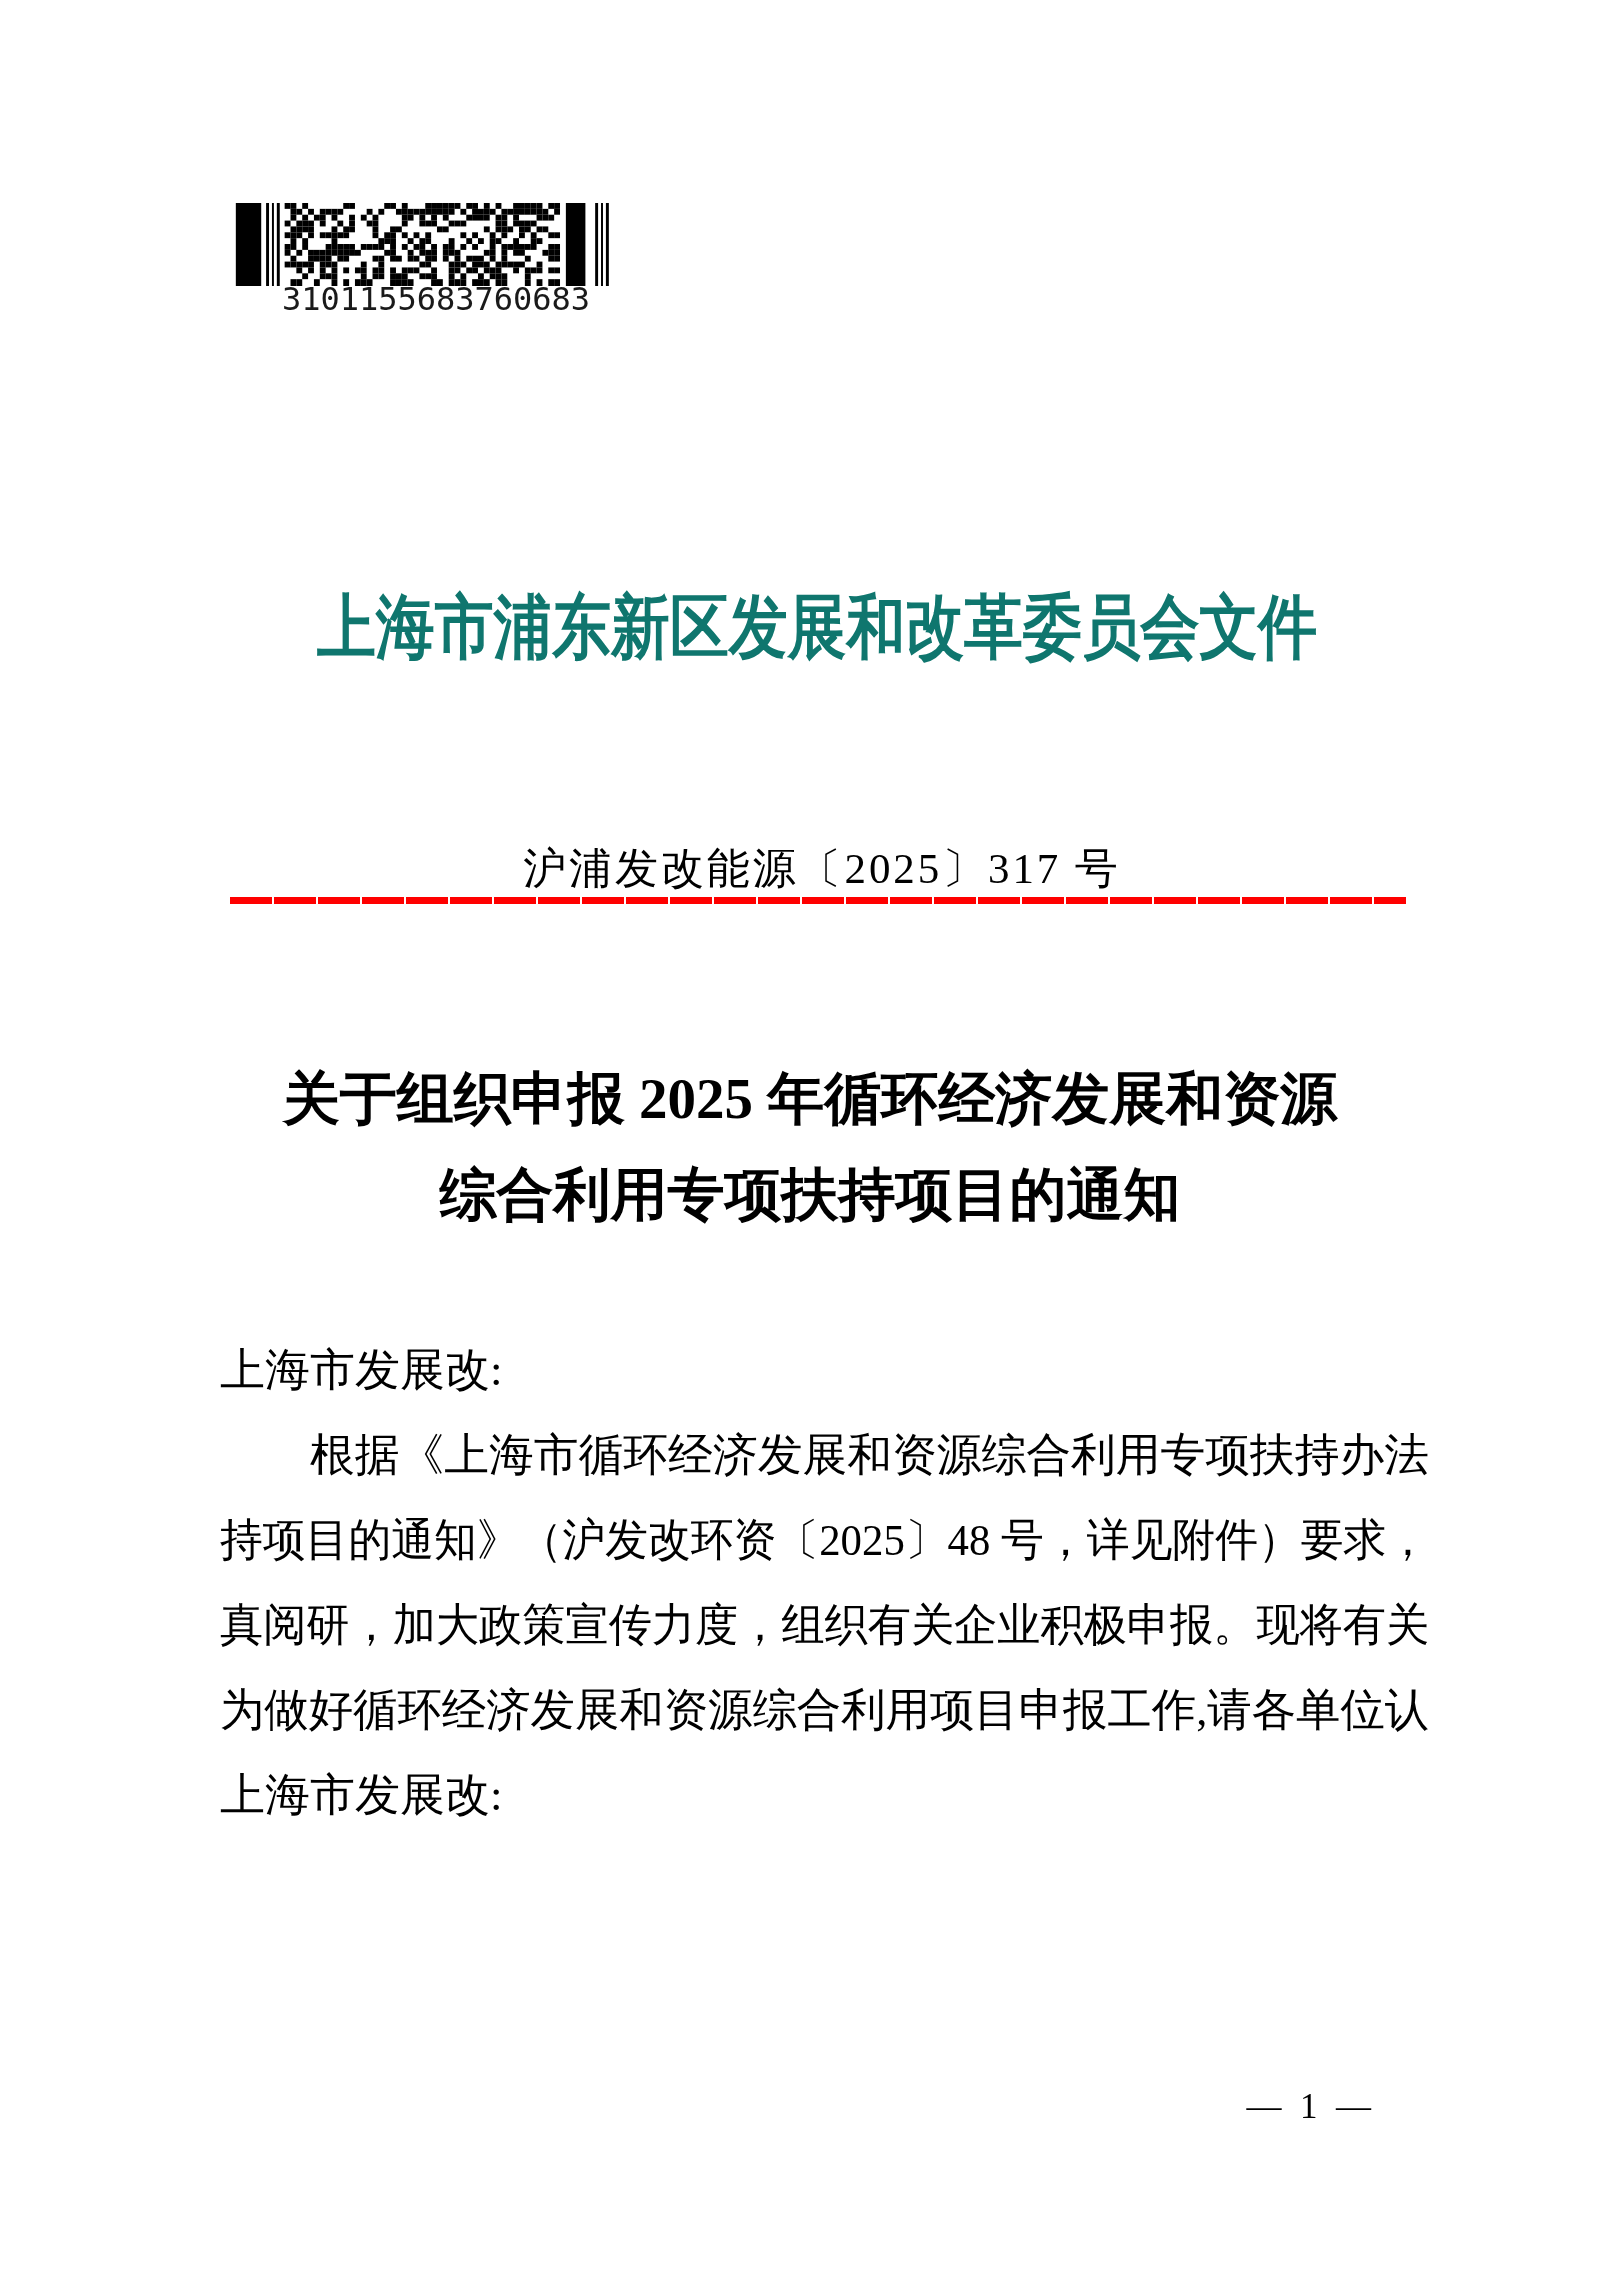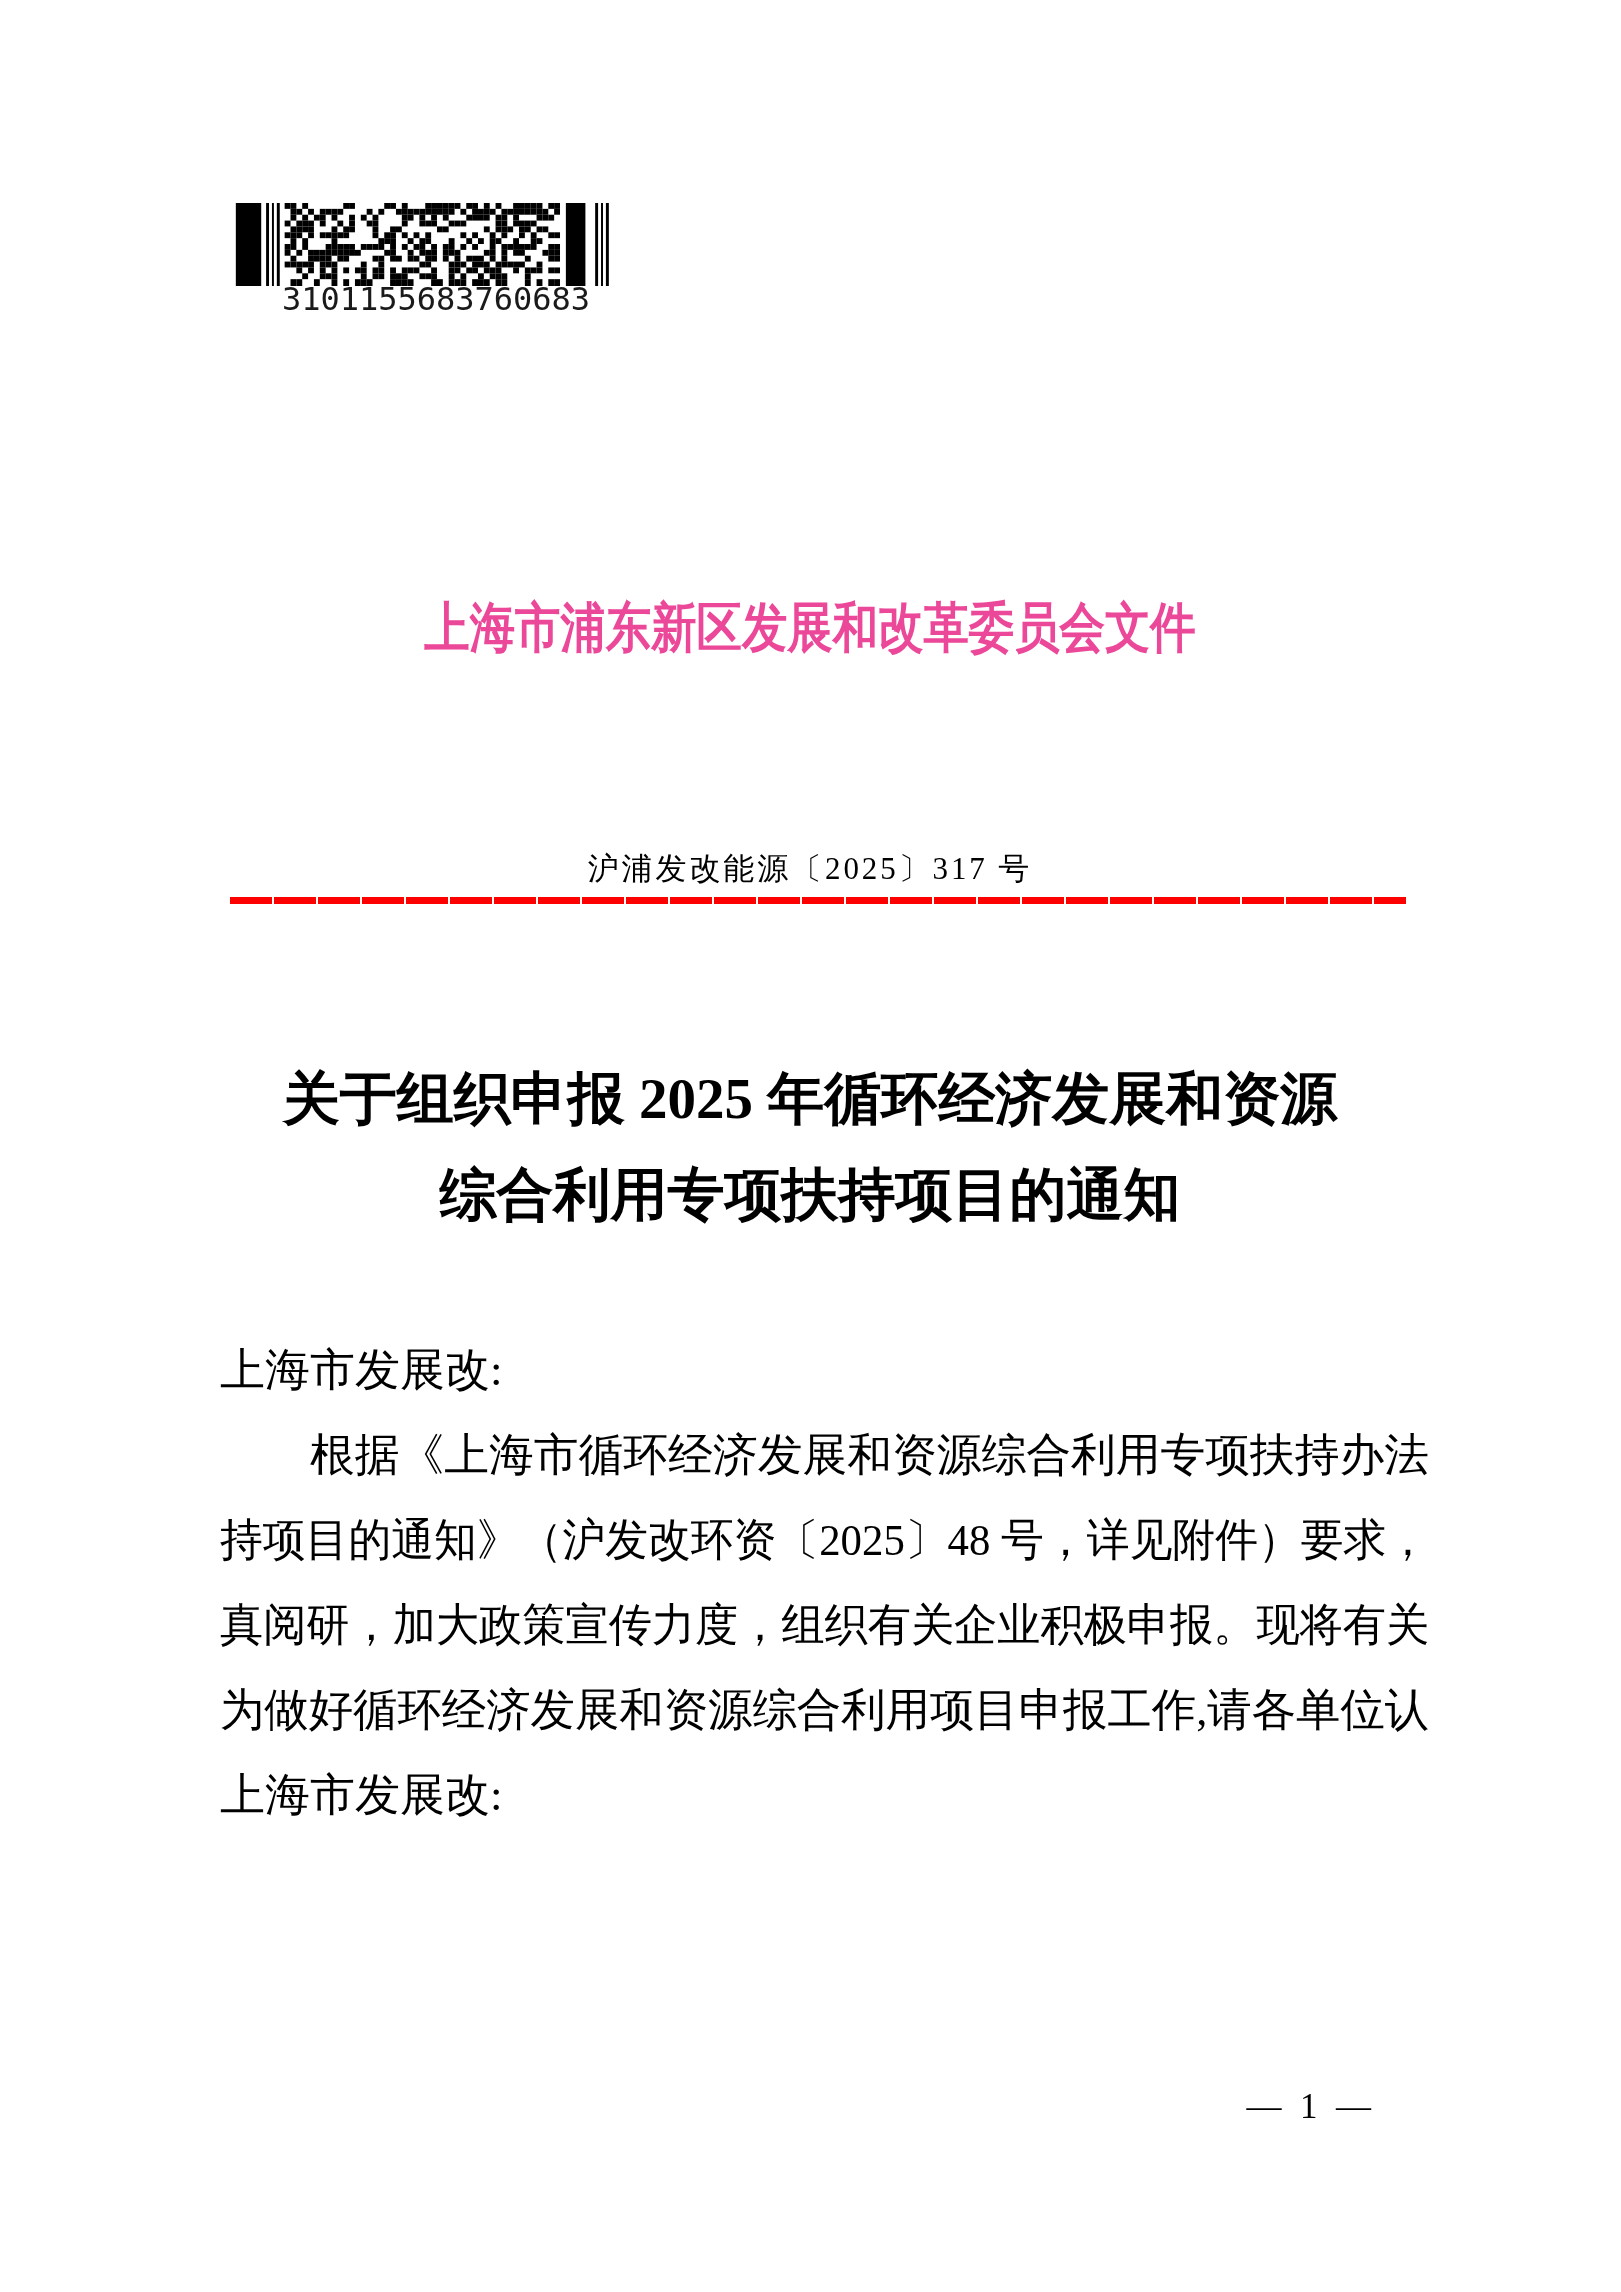--- a/index.html
+++ b/index.html
@@ -20,30 +20,30 @@
   .barcode-number{
     left:235px;top:245px;width:402px;
     text-align:center;
     font-family:"DejaVu Sans Mono","Liberation Mono",monospace;
     font-size:32px;line-height:37px;color:#1a1a1a;
   }
 
   .org-title{
     left:222px;top:541px;width:1176px;
     text-align:center;
-    font-size:54px;font-weight:bold;line-height:102px;
-    color:#ec4899;
+    font-size:70px;font-weight:bold;line-height:102px;
+    color:#0f766e;
     letter-spacing:0;
   }
   .org-title .fit-span{transform-origin:50% 50%;}
 
   .doc-number{
-    left:222px;top:802px;width:1176px;
+    left:234px;top:802px;width:1176px;
     text-align:center;
-    font-size:31px;line-height:61px;letter-spacing:2.9px;
+    font-size:43px;line-height:61px;letter-spacing:2.9px;
   }
   .doc-number .fit-span{transform-origin:50% 50%;}
 
   .red-rule{
     left:230px;top:861px;width:1176px;height:6.9px;
     background:repeating-linear-gradient(to right,#ff0000 0px,#ff0000 42px,#ffffff 42px,#ffffff 44px);
   }
 
   .doc-title{
     left:222px;width:1176px;

